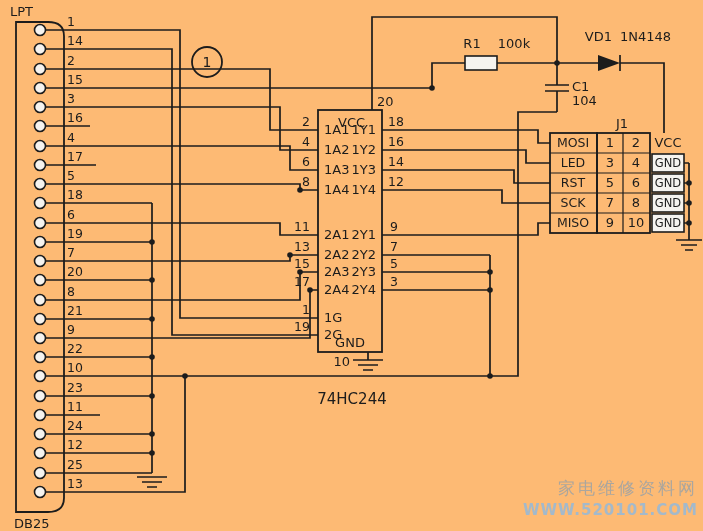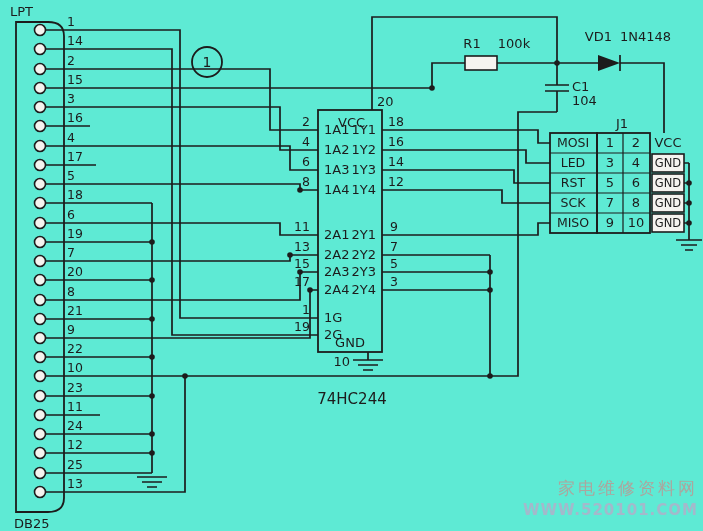--- a/index.html
+++ b/index.html
@@ -1,16 +1,16 @@
 <!DOCTYPE html>
 <html><head>
 <meta charset="utf-8">
 <style>
   html,body{margin:0;padding:0;background:#888;}
-  #page{position:relative;width:703px;height:531px;background:#5eead4;overflow:hidden;
+  #page{position:relative;width:703px;height:531px;background:#fdba74;overflow:hidden;
         font-family:"DejaVu Sans",sans-serif;}
   svg{position:absolute;left:0;top:0;}
   text{fill:#1c1c1c;font-family:"DejaVu Sans",sans-serif;}
   .t11{font-size:11.5px;}
   .t12{font-size:12.5px;}
   .t13{font-size:13px;}
   .t14{font-size:14px;}
   .t15{font-size:15px;}
   .wire{stroke:#1c1c1c;stroke-width:1.7;fill:none;}
   .box{stroke:#1c1c1c;stroke-width:1.8;fill:none;}

